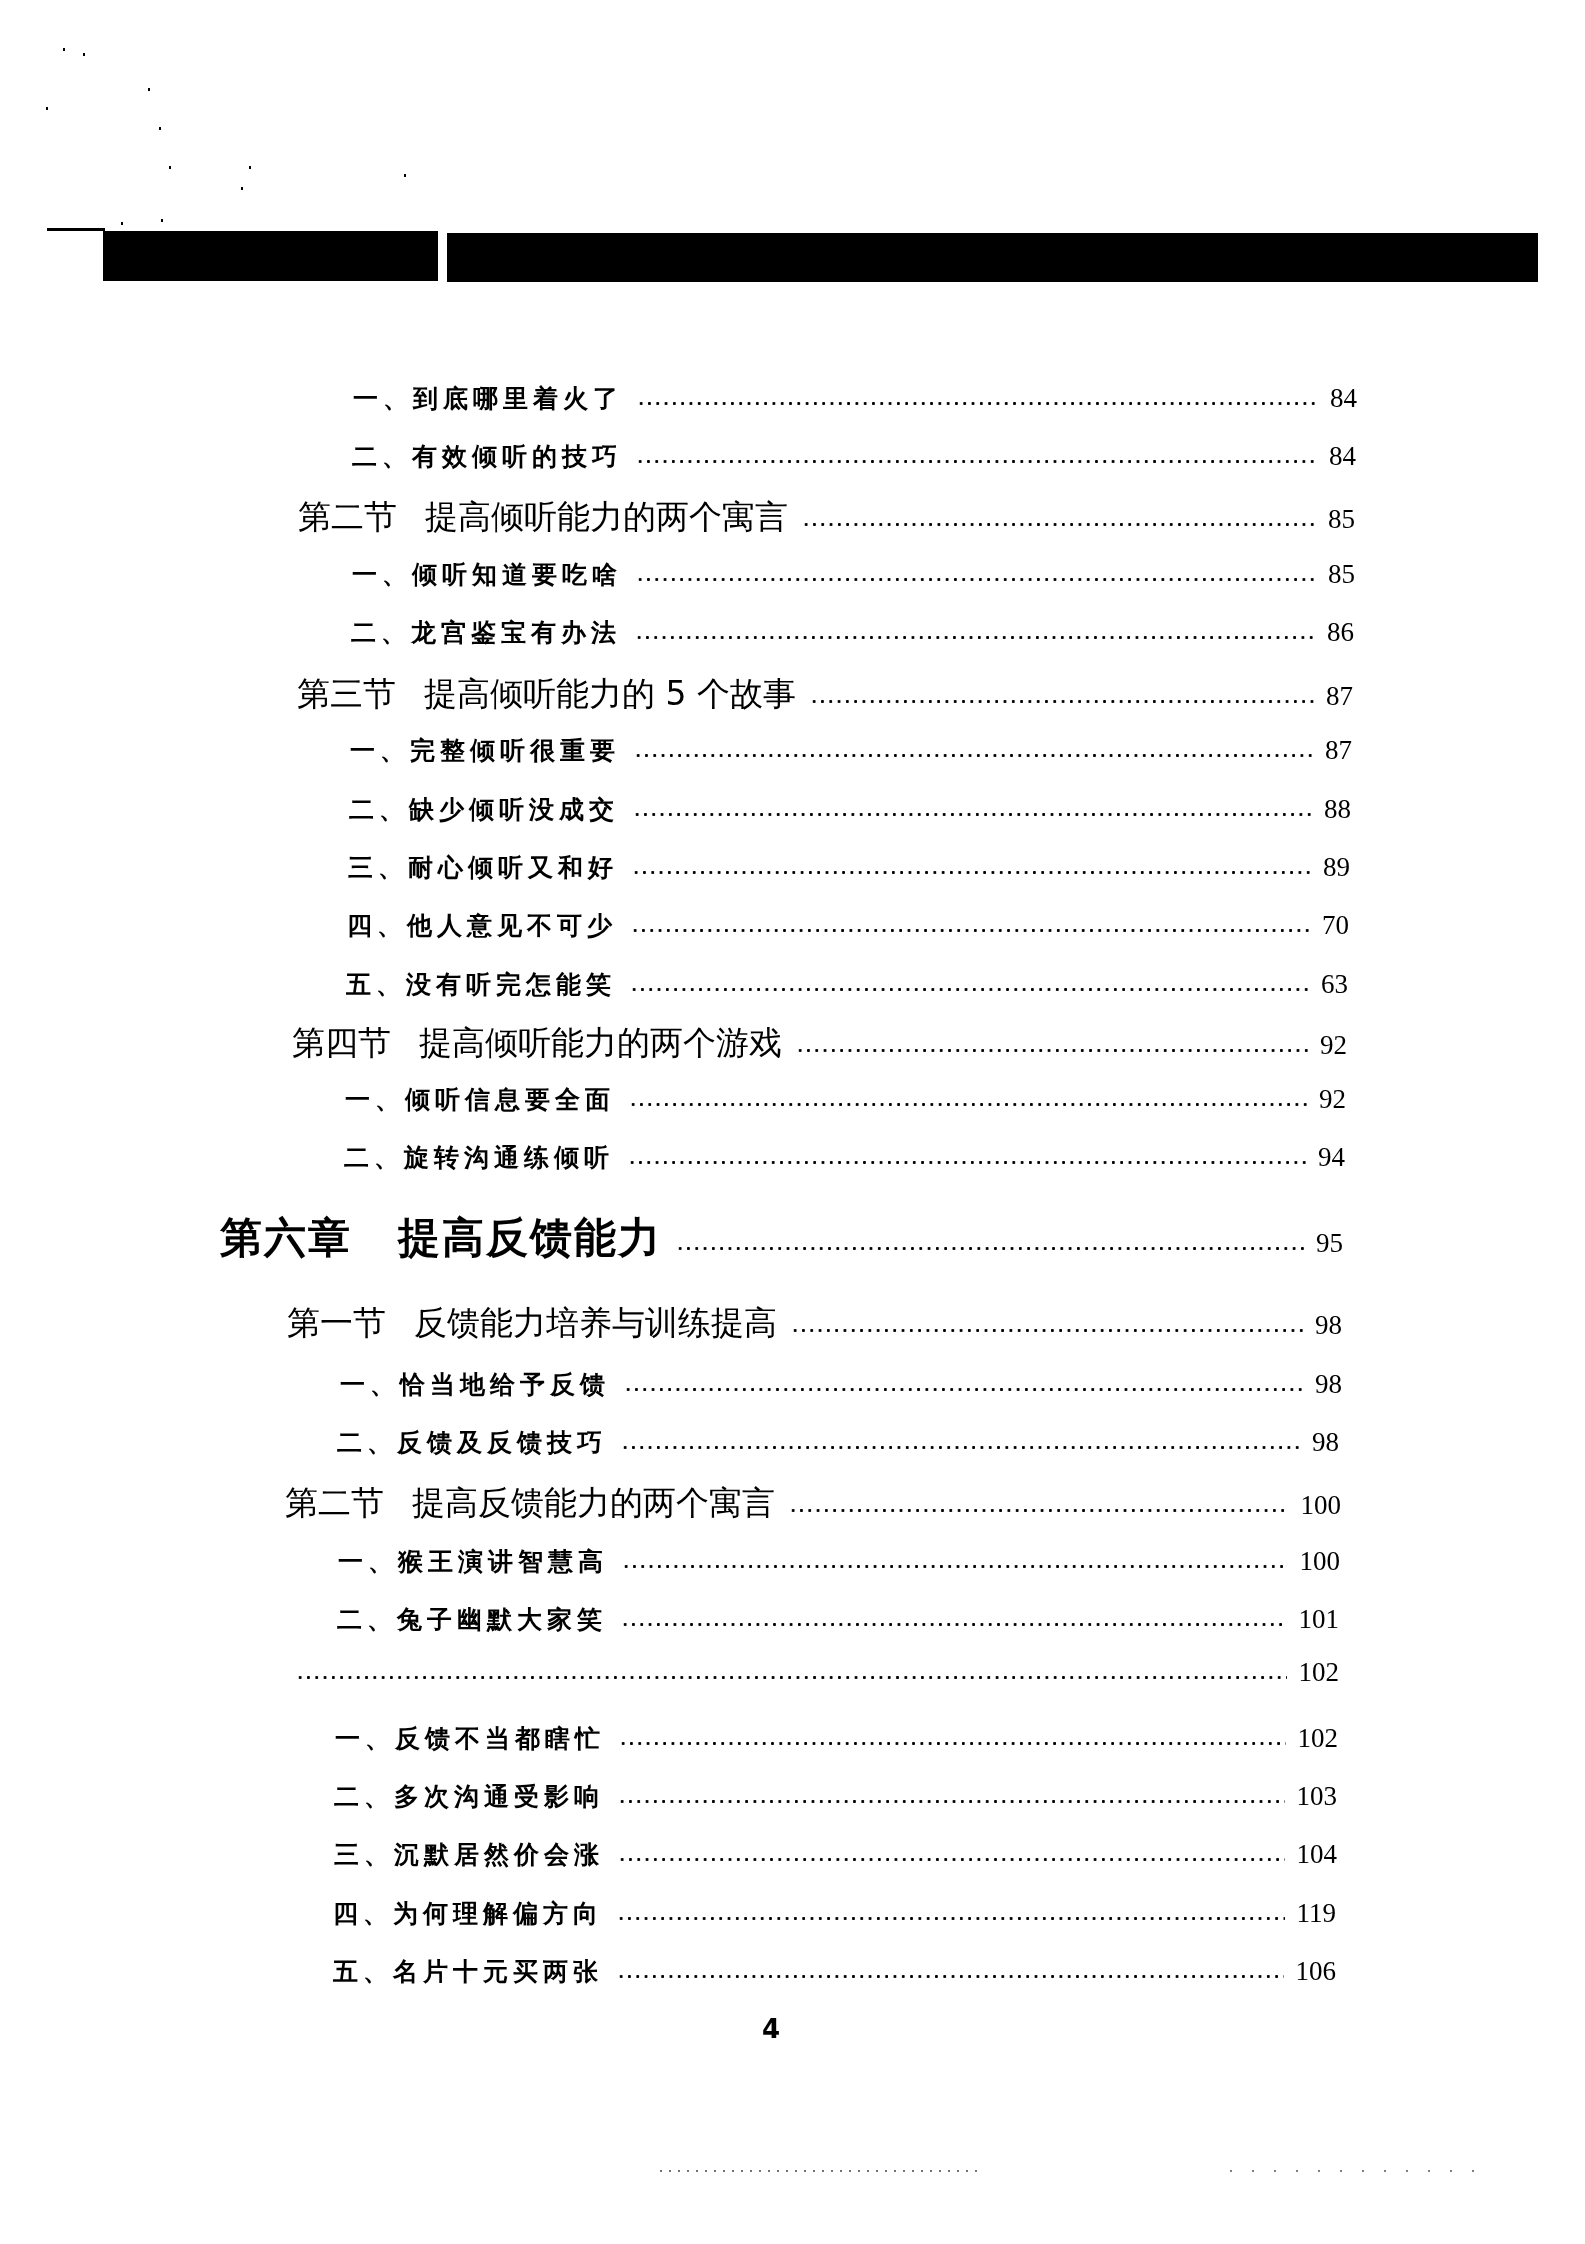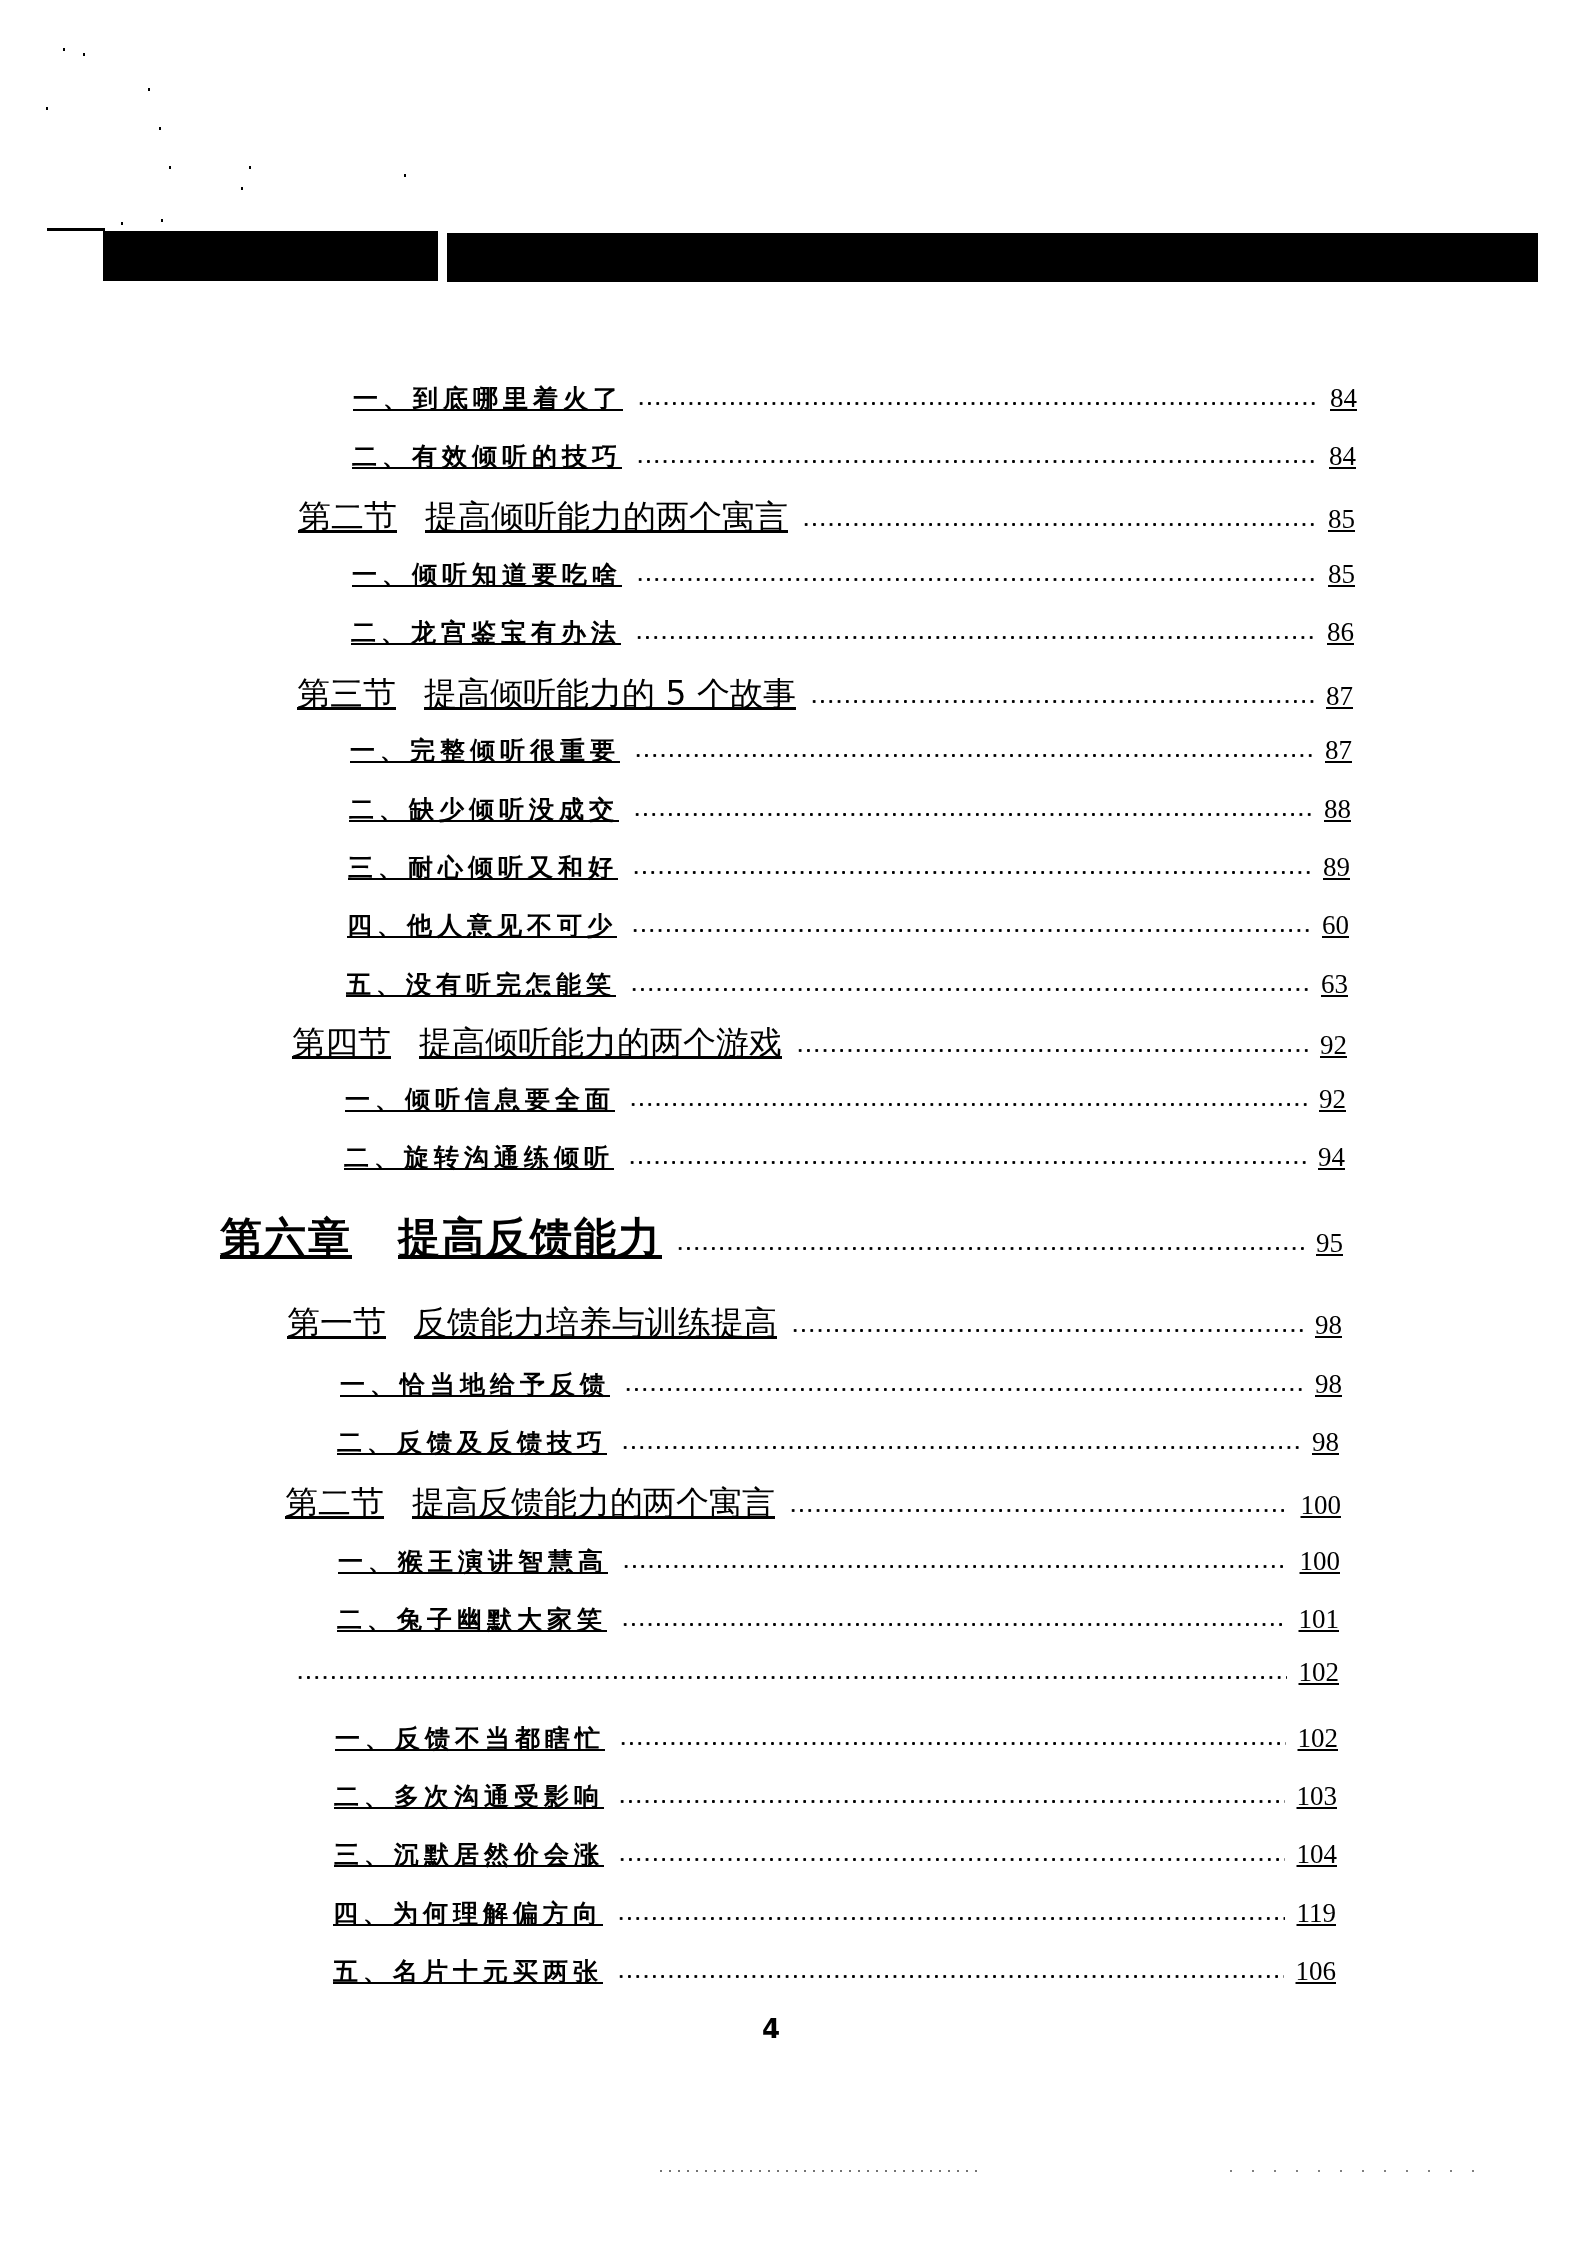--- a/index.html
+++ b/index.html
@@ -1,20 +1,20 @@
 <!DOCTYPE html>
 <html><head>
 <meta charset="utf-8">
 <style>
   html, body { margin: 0; padding: 0; background: #ffffff; }
   body { width: 1585px; height: 2244px; position: relative; overflow: hidden; font-family: "DejaVu Serif", "Liberation Serif", serif; color: #000; }
   .hdr-line { position: absolute; left: 47px; top: 228px; width: 58px; height: 3px; background: #000; }
   .hdr-bar-left { position: absolute; left: 103px; top: 231px; width: 335px; height: 50px; background: #000; }
   .hdr-bar-right { position: absolute; left: 447px; top: 233px; width: 1091px; height: 49px; background: #000; }
-  .row { position: absolute; display: flex; align-items: baseline; white-space: nowrap; text-decoration: underline; }
+  .row { position: absolute; display: flex; align-items: baseline; white-space: nowrap; }
   .row .title { flex: 0 0 auto; }
   .row .leader { flex: 1 1 auto; overflow: hidden; margin: 0 12px 0 14px; height: 1em; position: relative; }
   .row .leader::before {
     content: "";
     position: absolute; left: 0; right: 0; bottom: 0.12em; height: 3px;
     background-image: radial-gradient(circle, #000 1.3px, transparent 1.6px);
     background-size: 8.3px 3px;
     background-repeat: repeat-x;
   }
   .row .pg { flex: 0 0 auto; font-family: "Liberation Serif", "DejaVu Serif", serif; font-size: 27px; }
@@ -91,21 +91,21 @@
     <span class="pg">88</span>
   </div>
   <div class="row item" style="left:348px;top:851px;width:1002px">
     <span class="title">三、耐心倾听又和好</span>
     <span class="leader"></span>
     <span class="pg">89</span>
   </div>
   <div class="row item" style="left:347px;top:909px;width:1002px">
     <span class="title">四、他人意见不可少</span>
     <span class="leader"></span>
-    <span class="pg">60</span>
+    <span class="pg">70</span>
   </div>
   <div class="row item" style="left:346px;top:968px;width:1002px">
     <span class="title">五、没有听完怎能笑</span>
     <span class="leader"></span>
     <span class="pg">63</span>
   </div>
   <div class="row section" style="left:292px;top:1021px;width:1055px">
     <span class="title"><span class="num">第四节</span><span>提高倾听能力的两个游戏</span></span>
     <span class="leader"></span>
     <span class="pg">92</span>

